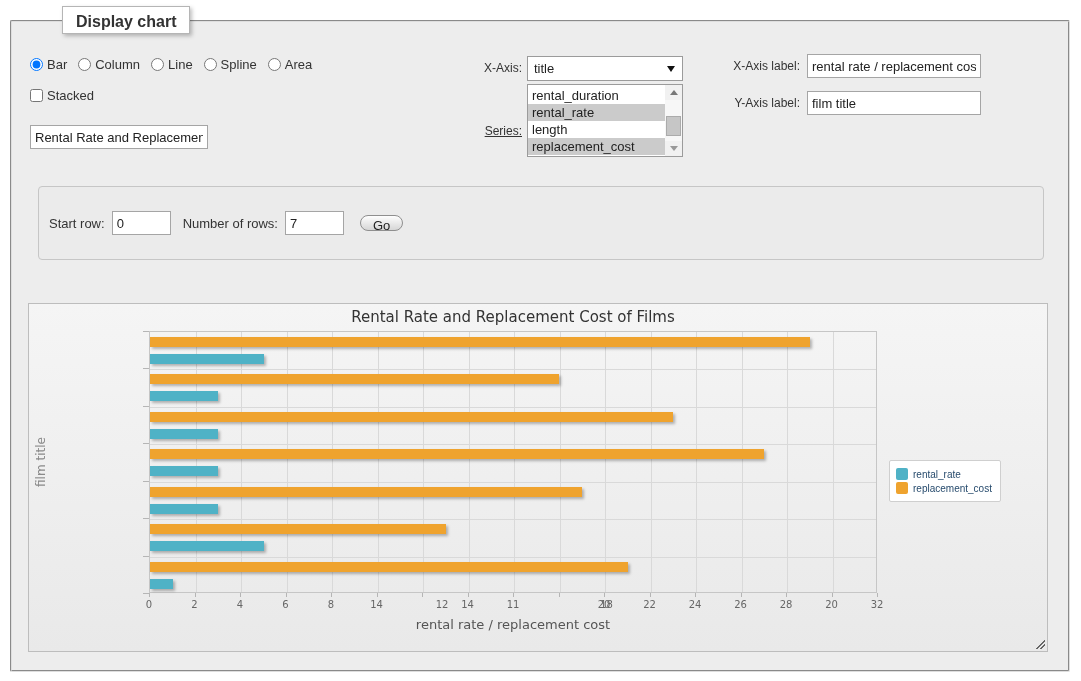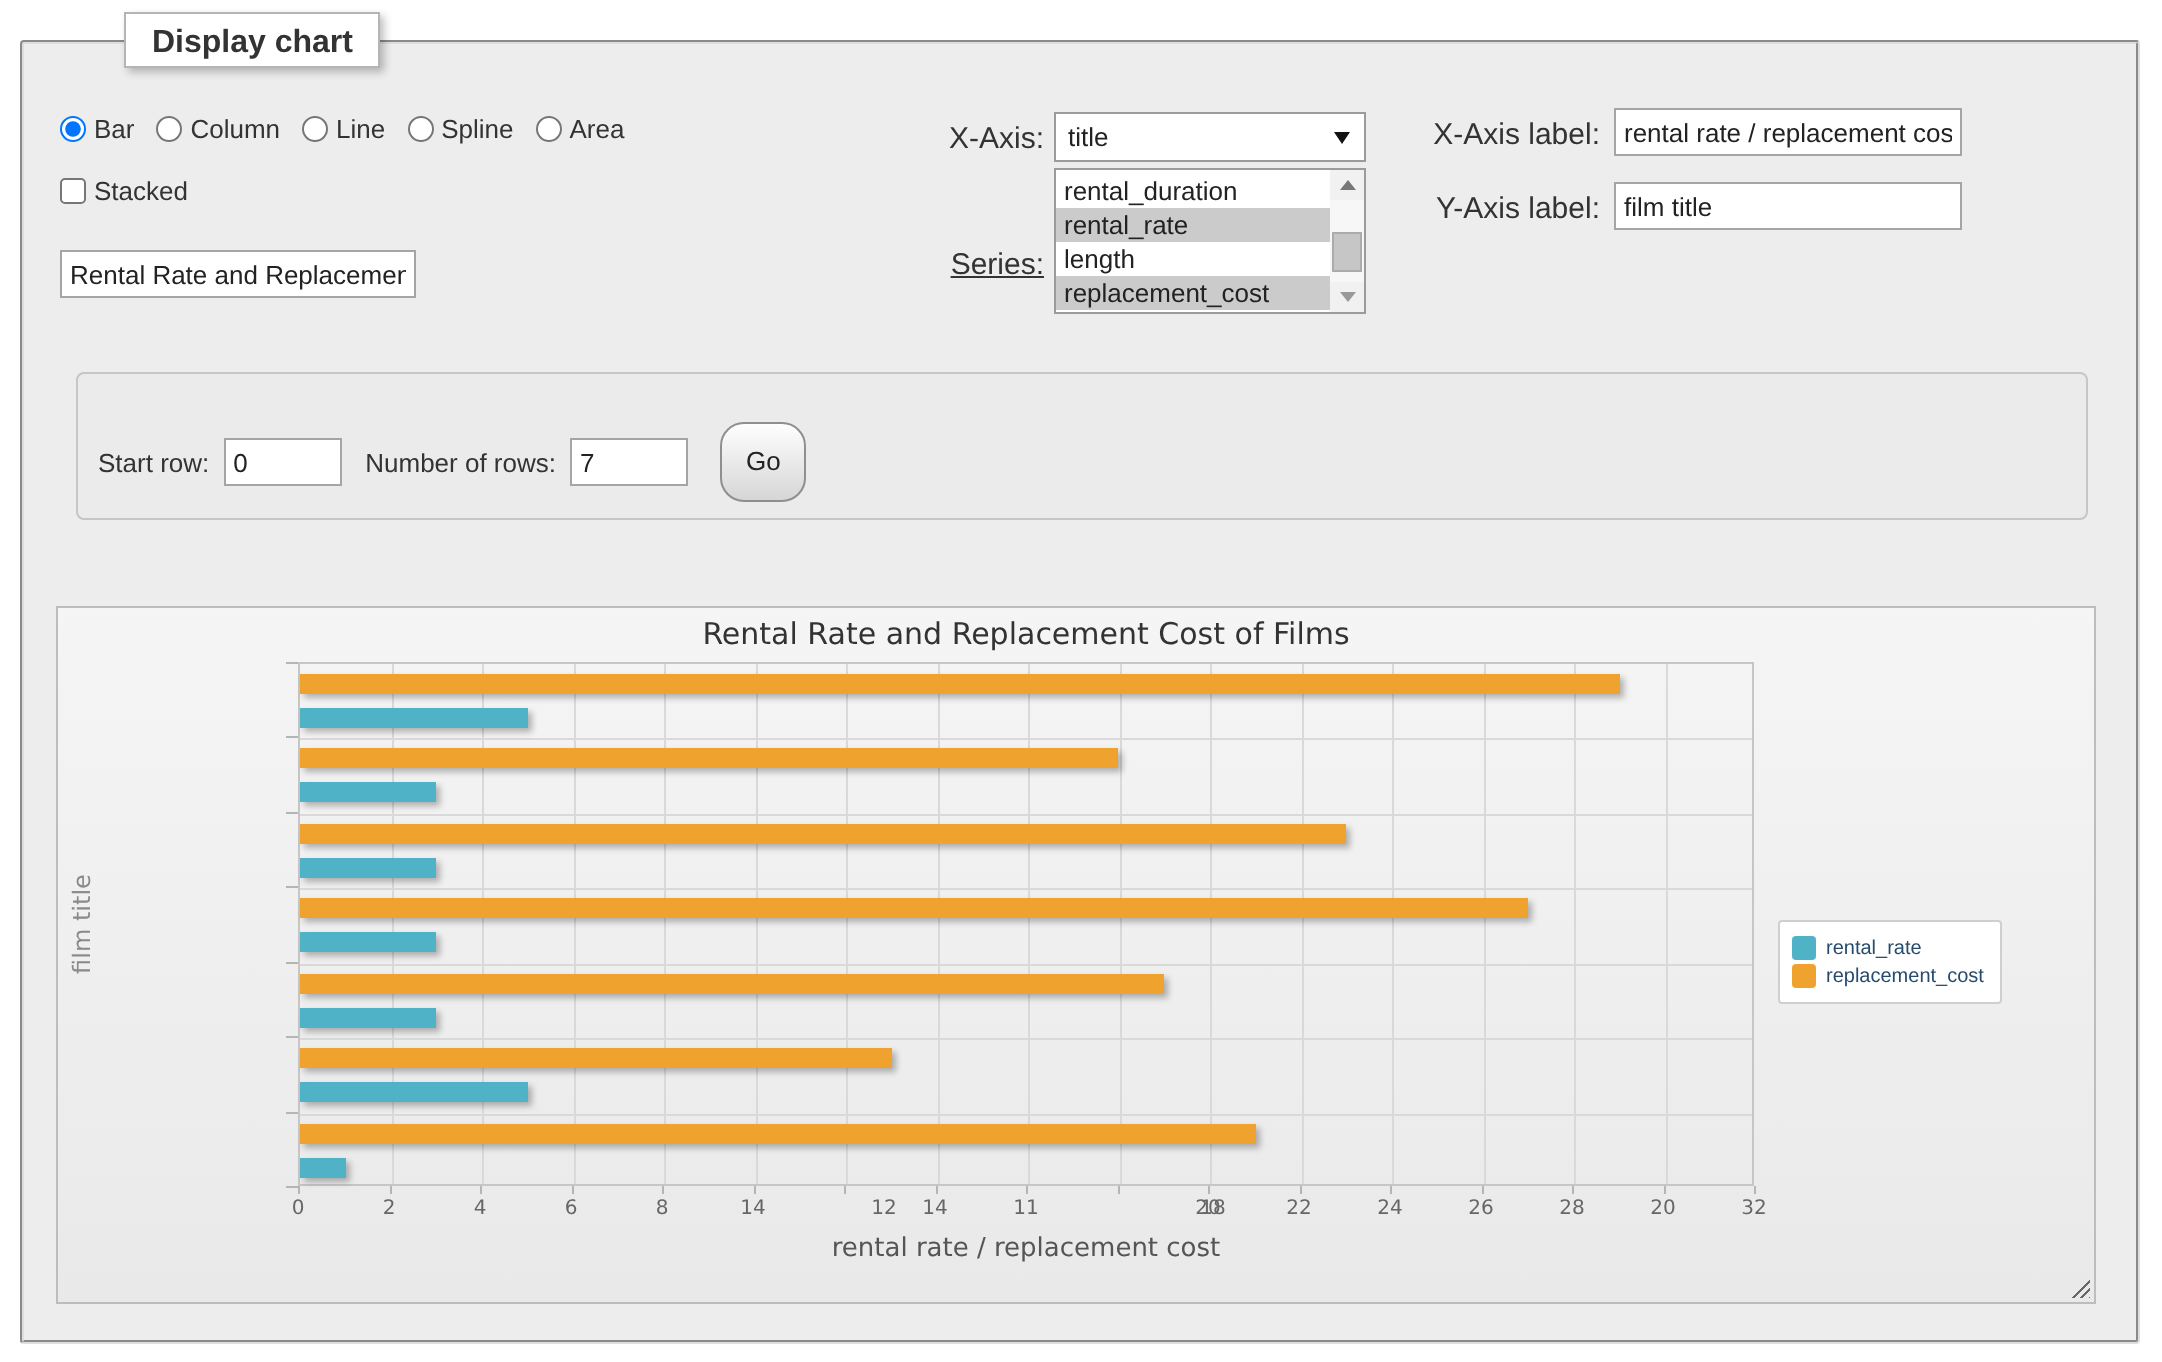--- a/index.html
+++ b/index.html
@@ -8,21 +8,21 @@
 
   
   .panel { position:absolute; left:10px; top:20px; width:1060px; height:652px;
            background:#ededed; border:2px groove #dedede; border-radius:2px; }
   .legend-box { position:absolute; left:28px; top:6px; height:28px; z-index:5;
                 background:#fff; border:1px solid #b5b5b5; padding:6px 13px;
                 font-size:16px; font-weight:bold; color:#333;
                 box-shadow:2px 2px 4px rgba(0,0,0,0.25);margin-left:34px; }
 
   
-  .lbl { position:absolute; font-size:15px; color:#333; }
+  .lbl { position:absolute; font-size:12px; color:#333; }
   .ralign { text-align:right; }
   .radio-row { position:absolute; left:30px; top:57px; display:flex; align-items:center;
                font-size:13px; color:#333; }
   .ropt { display:flex; align-items:center; margin-right:11px; cursor:default; }
   .ropt input, .chk-row input { margin-right:4px; }
   .chk-row { position:absolute; left:30px; top:88px; display:flex; align-items:center;
              font-size:13px; color:#333; }
   .txt { border:1px solid #a5a5a5; background:#fff; font-size:13px; color:#222;
          padding:2px 4px; height:24px; font-family:"Liberation Sans",sans-serif; }
   #title-input { position:absolute; left:30px; top:125px; width:178px; }
@@ -47,21 +47,21 @@
             background:#c6c6c6; border:1px solid #ababab; }
   #xlabel-input { position:absolute; left:807px; top:54px; width:174px; }
   #ylabel-input { position:absolute; left:807px; top:91px; width:174px; }
 
   
   .rows-panel { position:absolute; left:38px; top:186px; width:1006px; height:74px;
                 background:#ebebeb; border:1px solid #c6c6c6; border-radius:4px; }
   .rows-inner { position:absolute; left:10px; top:24px; display:flex; align-items:center;
                 font-size:13px; color:#333; }
   .rows-inner .txt { height:24px; width:59px; }
-  .go-btn { margin-left:16px; height:40px; padding:2px 12px 3px; font-size:13px; color:#222;
+  .go-btn { margin-left:16px; height:16px; padding:2px 12px 3px; font-size:13px; color:#222;
             border:1px solid #8f8f8f; border-radius:12px;
             background:linear-gradient(#fefefe,#d6d6d6);
             font-family:"Liberation Sans",sans-serif; }
 
   
   .chart { position:absolute; left:28px; top:303px; width:1020px; height:349px;
            border:1px solid #bdbdbd; background:linear-gradient(#f5f5f5,#e9e9e9);
            font-family:"DejaVu Sans",sans-serif; }
   .chart-title { position:absolute; left:120px; top:4px; width:728px; text-align:center;
                  font-size:15px; color:#333; }

